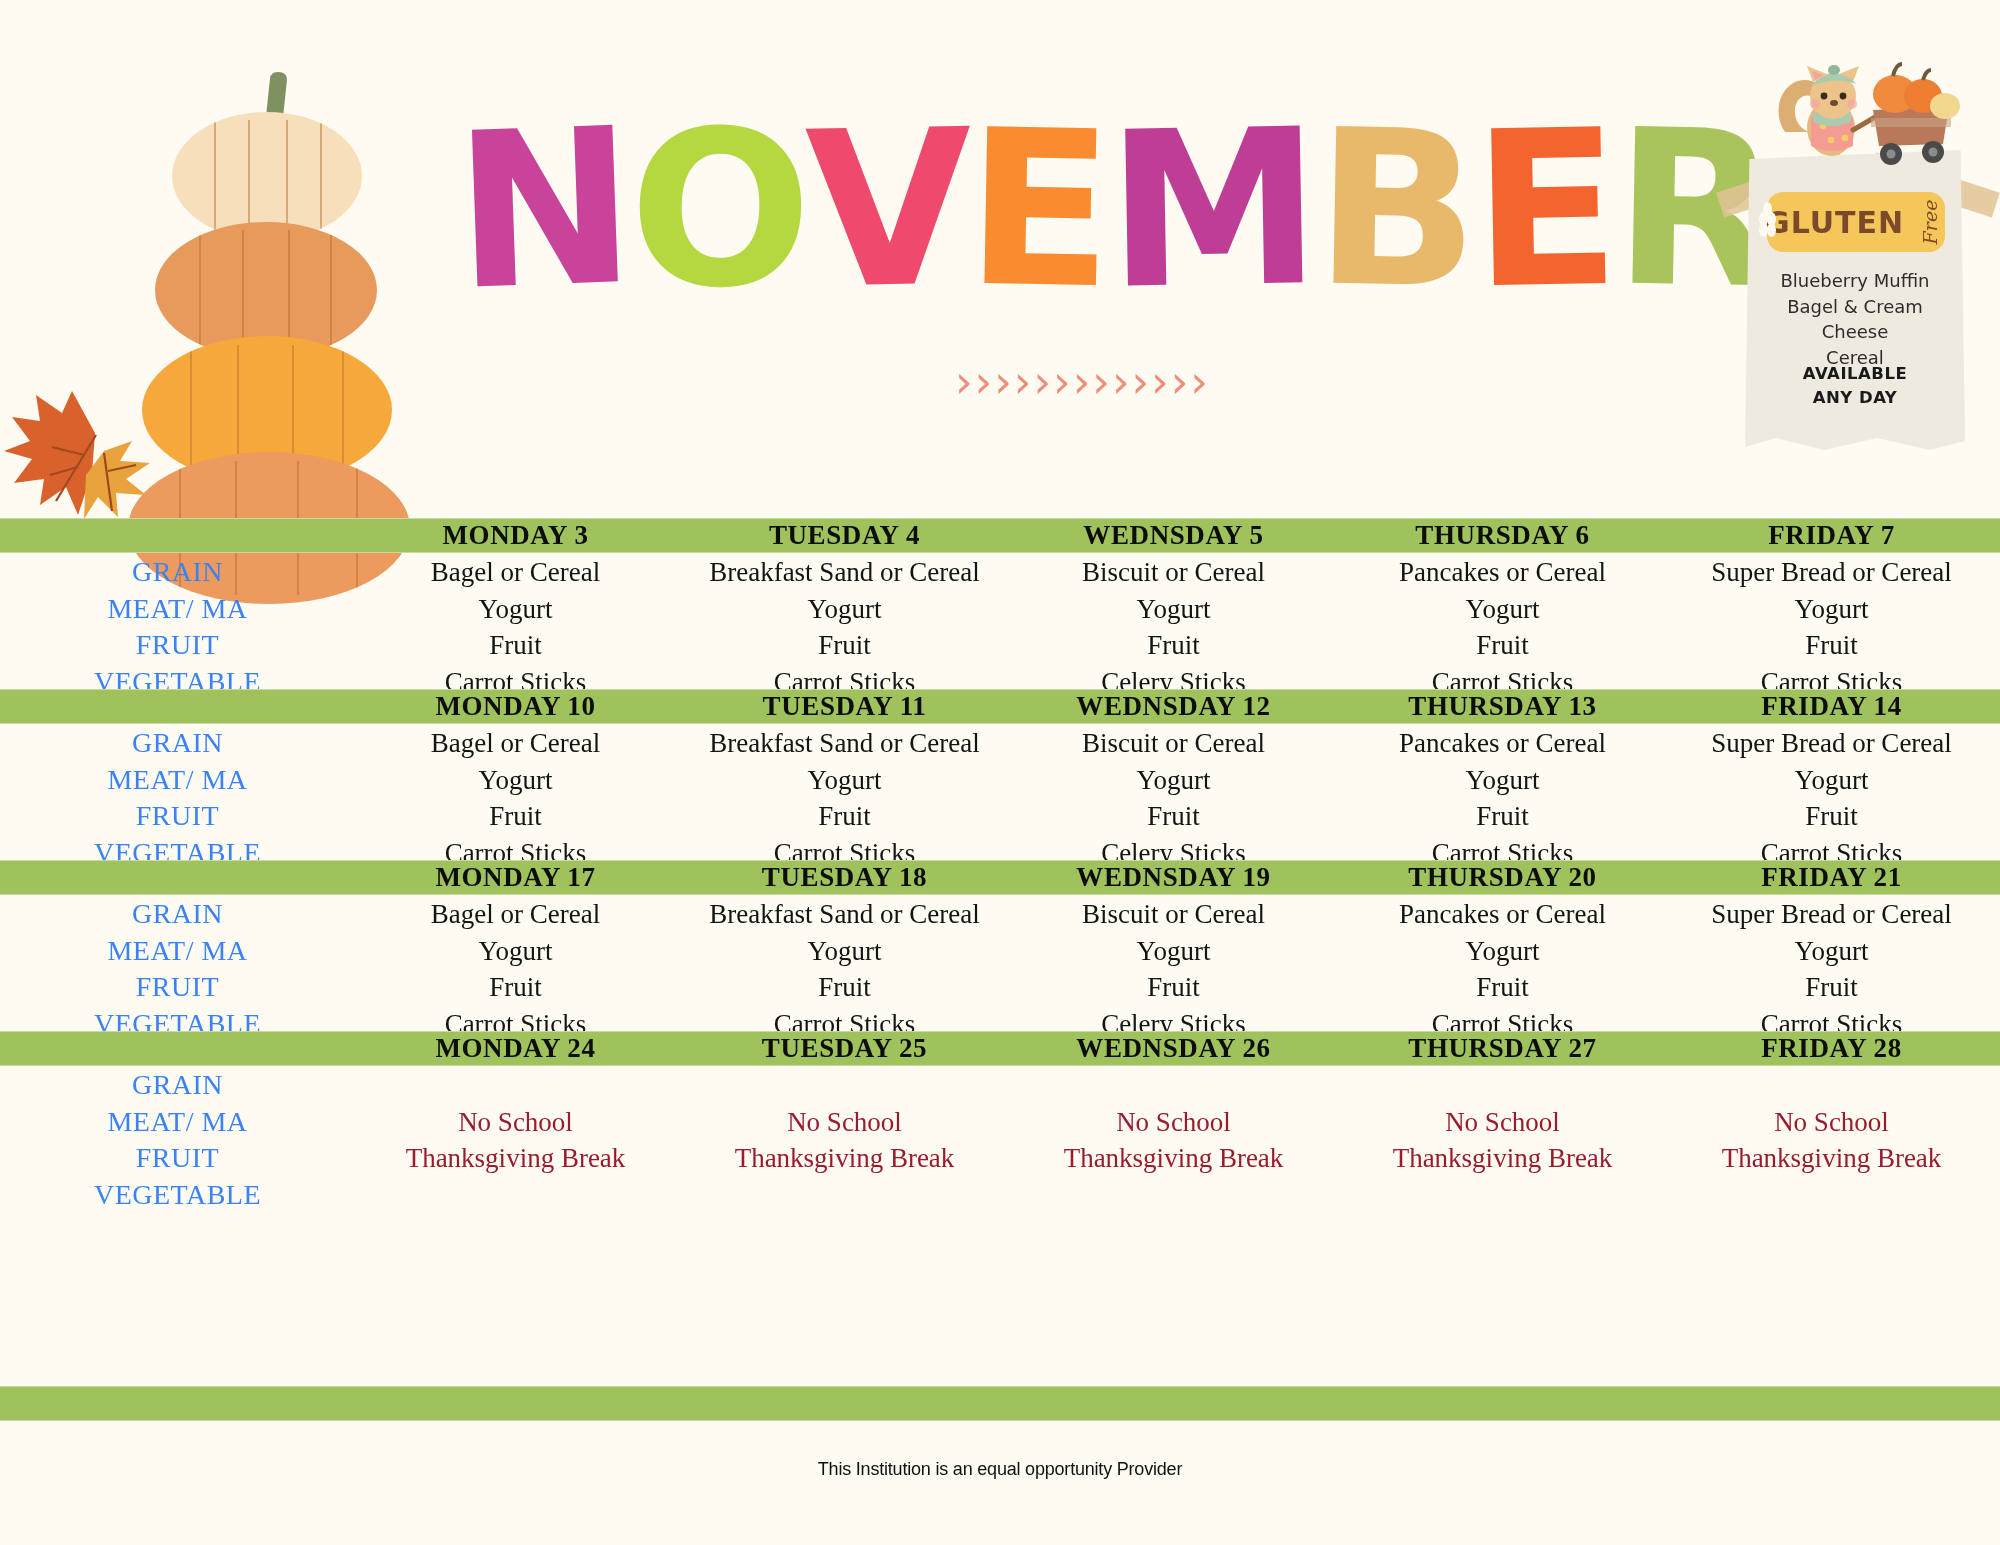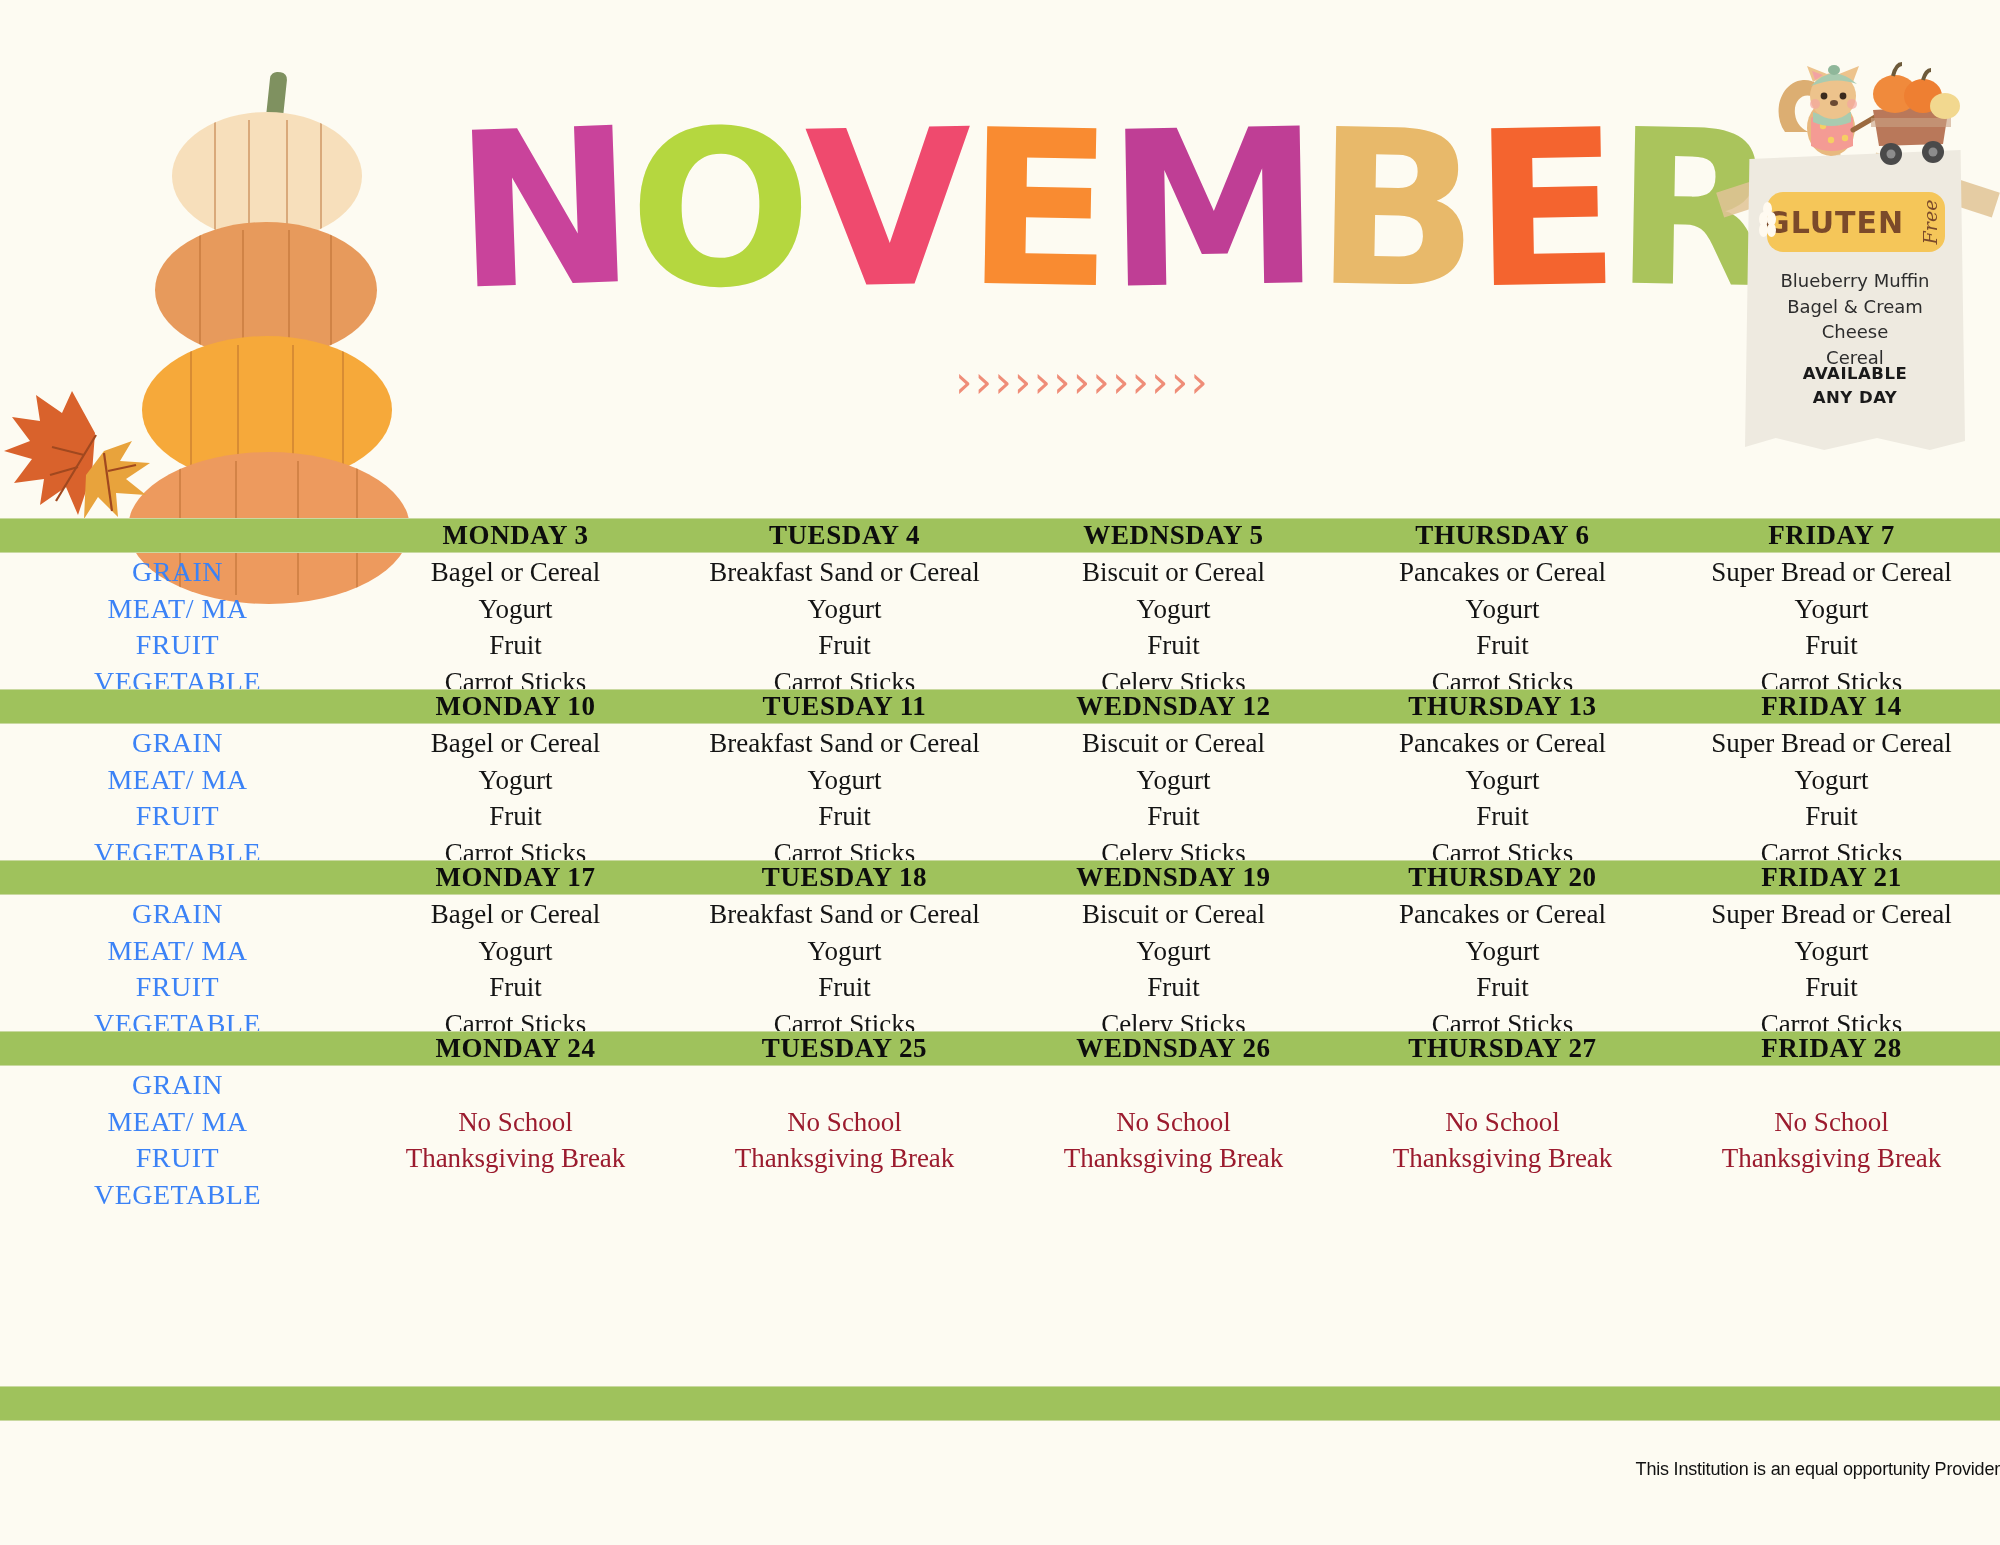--- a/index.html
+++ b/index.html
@@ -89,21 +89,21 @@
   .cell { font-size: 27px; color: #141414; line-height: 36.5px; white-space: nowrap; }
   .noschool { color: #9b1b2e; }
 
   .bottom-bar { position: absolute; left: 0; top: 1386px; width: 2000px; height: 35px;
                 background: #9fc25c; border-top: 1px solid #c9d9a0; border-bottom: 1px solid #c9d9a0; }
   .ghost { position: absolute; left: 120px; top: 1428px; font-size: 17px; color: #f2eee2; }
 
   .footer { position: absolute; left: 0; top: 1455px; width: 2000px; text-align: center;
             font-family: "Liberation Sans", sans-serif; }
   .footer .f1 { font-size: 19px; font-weight: 700; color: #111; letter-spacing: -.2px; }
-  .footer .f2 { font-size: 18px; color: #111; margin-top: 4px; letter-spacing: -.2px; text-align: right; }
+  .footer .f2 { font-size: 18px; color: #111; margin-top: 4px; letter-spacing: -.2px; }
 </style>
 </head>
 <body>
 
 <div id="page">
 
   <div class="header">
 
     <div class="pumpkins">
       <div class="stem" style="left:148px; top:2px;"></div>

